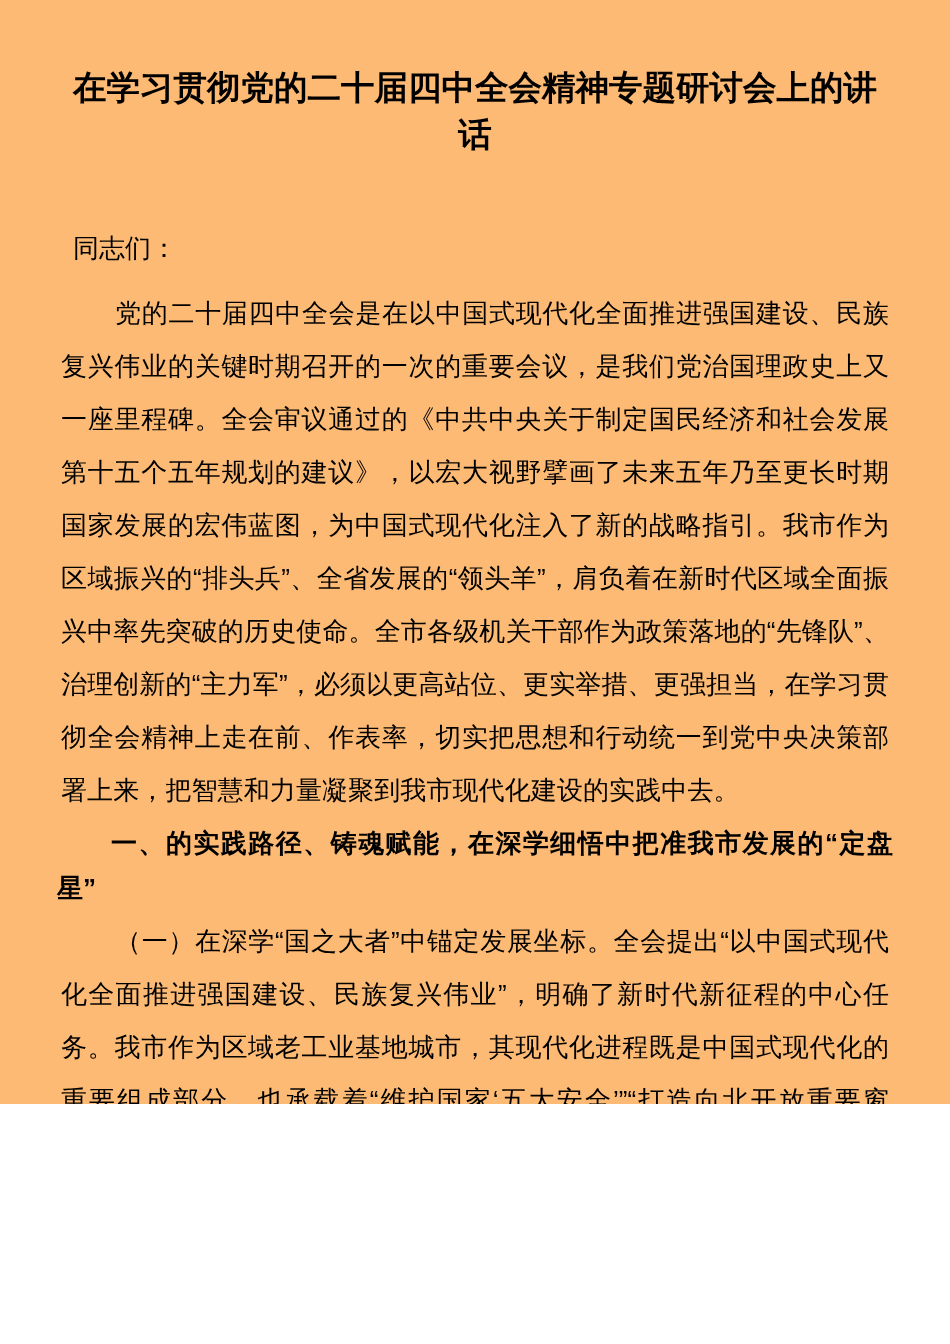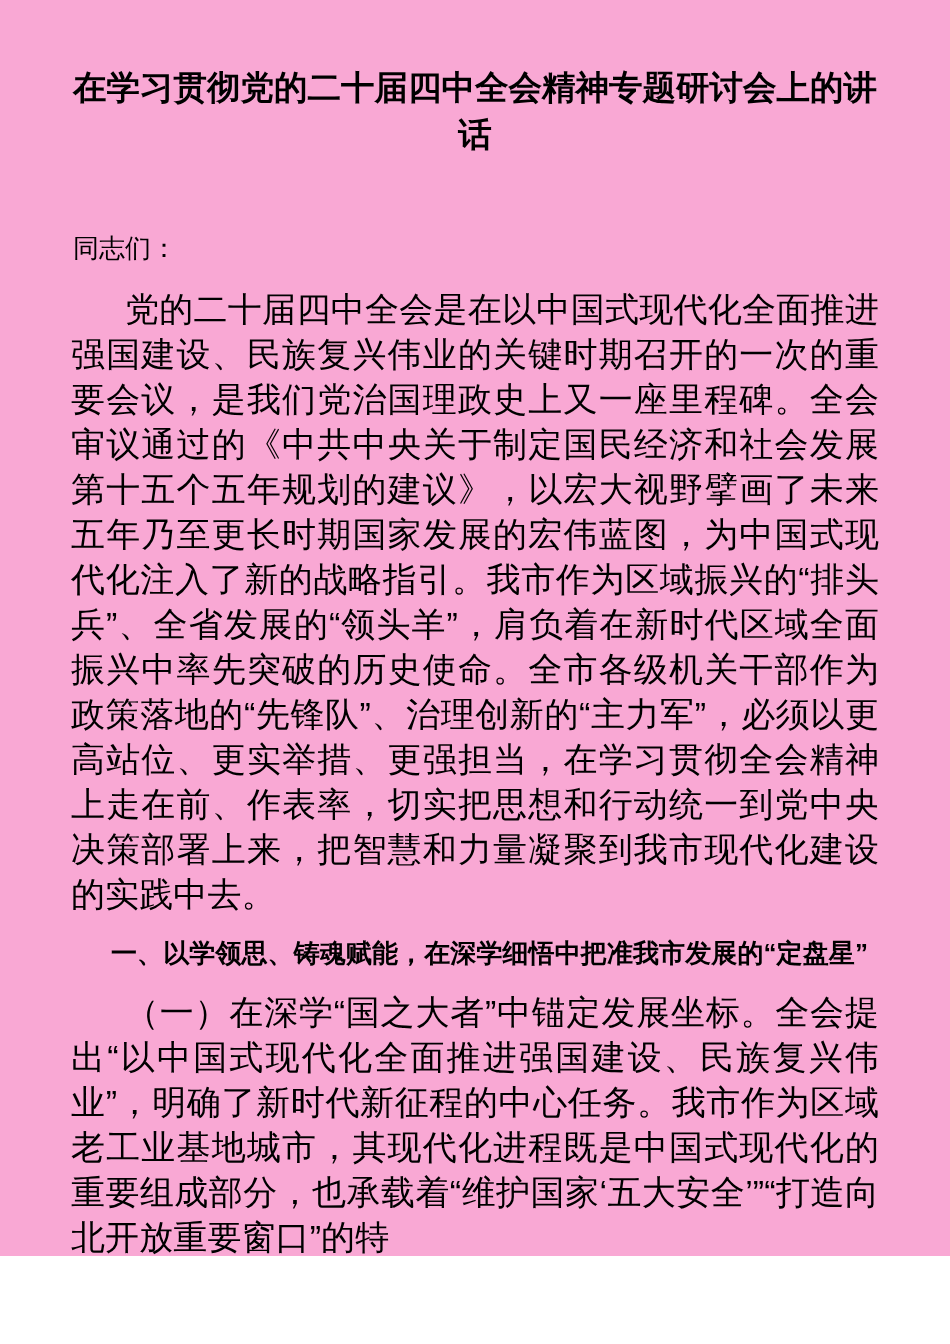--- a/index.html
+++ b/index.html
@@ -7,22 +7,22 @@
     padding: 0;
     background: #ffffff;
   }
   body {
     font-family: "Liberation Sans", "DejaVu Sans", sans-serif;
     color: #000000;
   }
   .page {
     position: relative;
     width: 950px;
-    height: 1256px;
-    background: #f9a8d4;
+    height: 1104px;
+    background: #fdba74;
     box-sizing: border-box;
     overflow: hidden;
   }
   .page-inner {
     position: absolute;
     left: 57px;
     top: 0;
     width: 836px;
   }
   .doc-title {
@@ -38,23 +38,23 @@
   .salutation {
     font-size: 26px;
     line-height: 45px;
     margin: 16px;
     padding-top: 52px;
     text-align: justify;
     text-align-last: left;
     word-break: break-all;
   }
   p.body-para {
-    font-size: 34px;
-    line-height: 45px;
-    margin: 14px;
+    font-size: 26px;
+    line-height: 53px;
+    margin: 4px;
     text-indent: 54px;
     text-align: justify;
     text-align-last: left;
     word-break: break-all;
     letter-spacing: 0.1px;
   }
   p.section-heading {
     font-size: 26px;
     font-weight: bold;
     line-height: 45px;
@@ -71,19 +71,19 @@
 
 <div class="page">
   <div class="page-inner">
 
     <h1 class="doc-title">在学习贯彻党的二十届四中全会精神专题研讨会上的讲话</h1>
 
     <p class="salutation">同志们：</p>
 
     <p class="body-para">党的二十届四中全会是在以中国式现代化全面推进强国建设、民族复兴伟业的关键时期召开的一次的重要会议，是我们党治国理政史上又一座里程碑。全会审议通过的《中共中央关于制定国民经济和社会发展第十五个五年规划的建议》，以宏大视野擘画了未来五年乃至更长时期国家发展的宏伟蓝图，为中国式现代化注入了新的战略指引。我市作为区域振兴的“排头兵”、全省发展的“领头羊”，肩负着在新时代区域全面振兴中率先突破的历史使命。全市各级机关干部作为政策落地的“先锋队”、治理创新的“主力军”，必须以更高站位、更实举措、更强担当，在学习贯彻全会精神上走在前、作表率，切实把思想和行动统一到党中央决策部署上来，把智慧和力量凝聚到我市现代化建设的实践中去。</p>
 
-    <p class="section-heading">一、以学领思、铸魂赋能，在深学细悟中把准我市发展的“定盘星”</p>
+    <p class="section-heading">一、的实践路径、铸魂赋能，在深学细悟中把准我市发展的“定盘星”</p>
 
 
     <p class="body-para">（一）在深学“国之大者”中锚定发展坐标。全会提出“以中国式现代化全面推进强国建设、民族复兴伟业”，明确了新时代新征程的中心任务。我市作为区域老工业基地城市，其现代化进程既是中国式现代化的重要组成部分，也承载着“维护国家‘五大安全’”“打造向北开放重要窗口”的特</p>
 
   </div>
 </div>
 
 </body></html>

